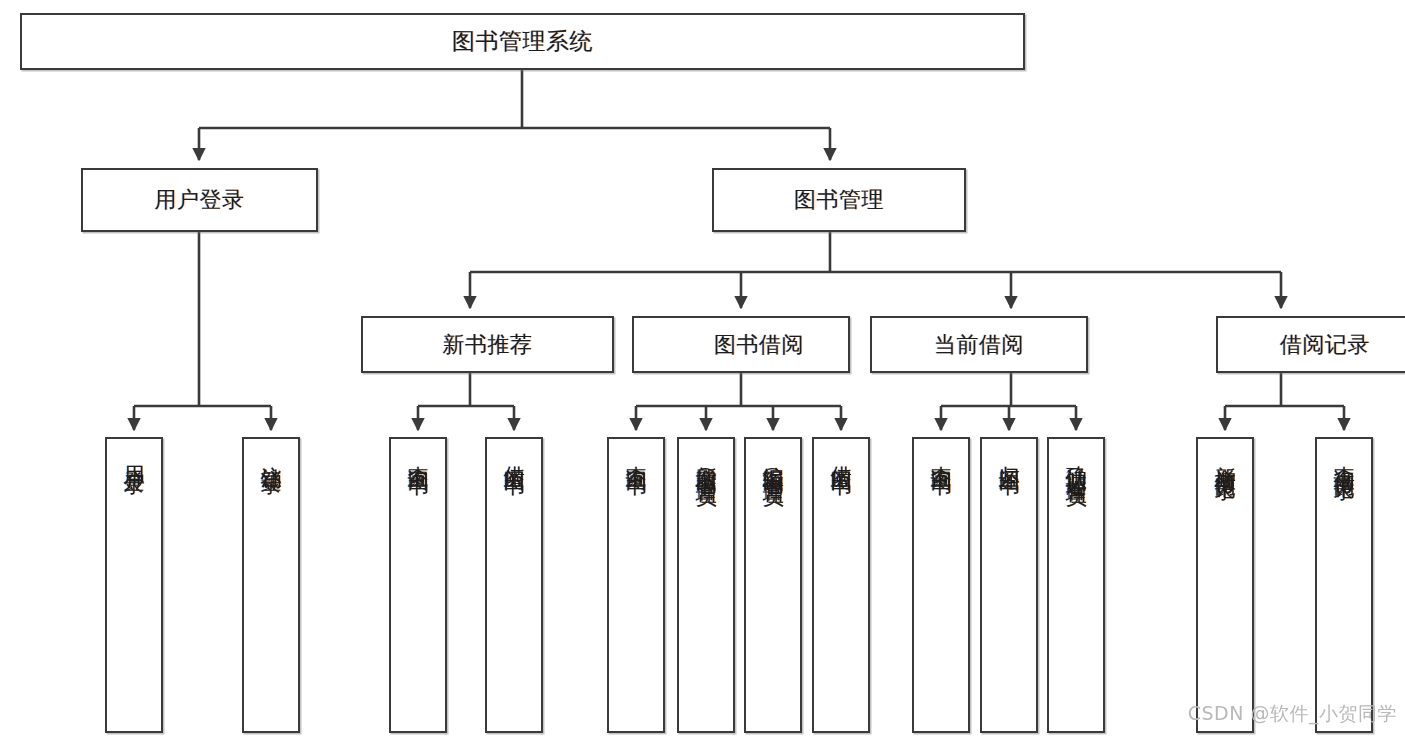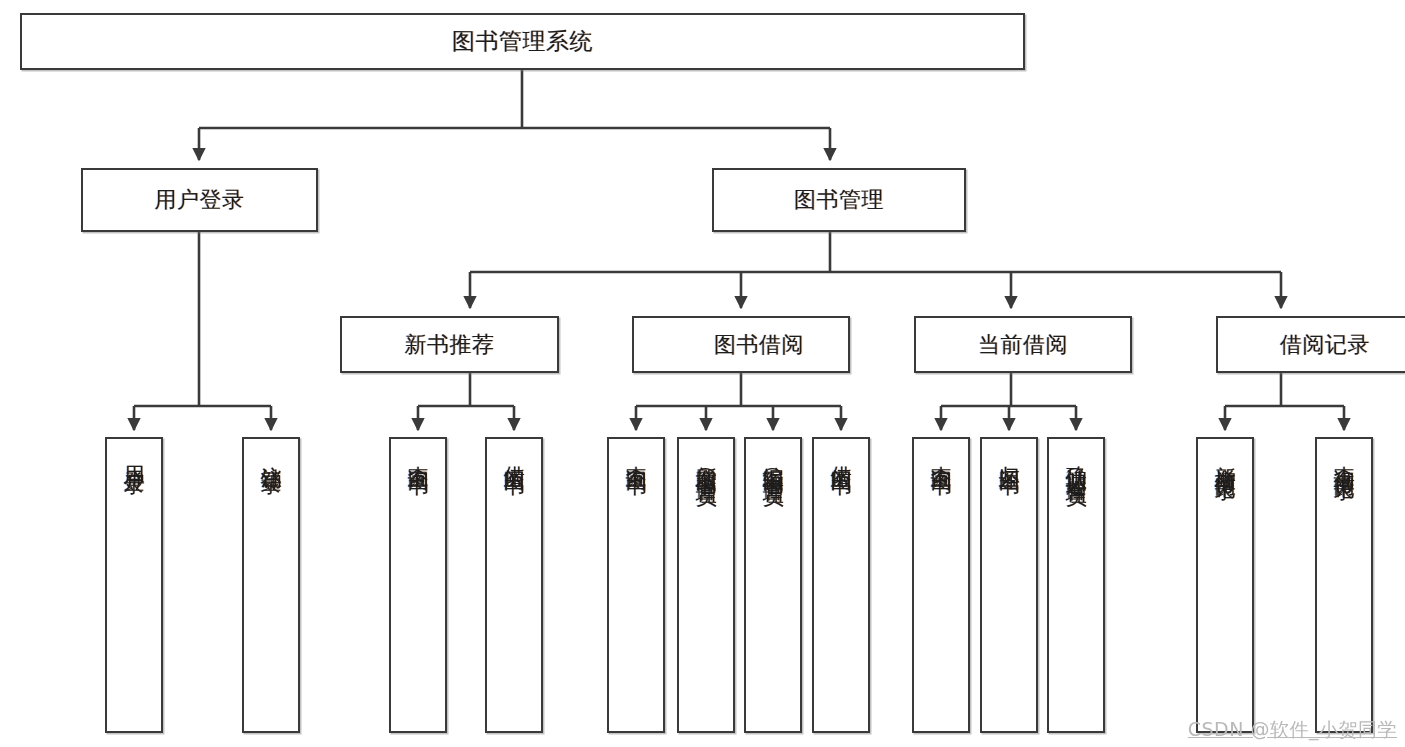--- a/index.html
+++ b/index.html
@@ -56,27 +56,26 @@
     position:absolute;
     left:0;top:0;
     width:1405px;height:747px;
     z-index:1;
     pointer-events:none;
   }
   
   #watermark{
     position:absolute;
     right:8px;
-    bottom:4px;
+    bottom:20px;
     font-size:19px;
     color:#b9b9b9;
     letter-spacing:.5px;
     z-index:6;
     white-space:nowrap;
-    text-decoration:underline;
   }
 </style>
 </head>
 <body>
 
 <div id="canvas">
 
   <svg id="wires" viewBox="0 0 1405 747" xmlns="http://www.w3.org/2000/svg">
     <defs>
       <marker id="arrow" viewBox="0 0 10 10" refX="9" refY="5" markerWidth="5.2" markerHeight="5.2" orient="auto-start-reverse">
@@ -131,27 +130,27 @@
     <span class="label">图书管理系统</span>
   </div>
 
   <div class="node" style="left:81px;top:168px;width:237px;height:64px;">
     <span class="label">用户登录</span>
   </div>
   <div class="node" style="left:712px;top:168px;width:254px;height:64px;">
     <span class="label">图书管理</span>
   </div>
 
-  <div class="node" style="left:340px;top:316px;width:219px;height:57px;">
+  <div class="node" style="left:361px;top:316px;width:253px;height:57px;">
     <span class="label">新书推荐</span>
   </div>
   <div class="node" style="left:632px;top:316px;width:218px;height:57px;padding-left:36px;">
     <span class="label">图书借阅</span>
   </div>
-  <div class="node" style="left:914px;top:316px;width:218px;height:57px;">
+  <div class="node" style="left:870px;top:316px;width:218px;height:57px;">
     <span class="label">当前借阅</span>
   </div>
   <div class="node" style="left:1172px;top:316px;width:218px;height:57px;margin-left:44px;">
     <span class="label">借阅记录</span>
   </div>
 
   <div class="node vert" style="left:105px;top:437px;width:58px;height:296px;">
     <span class="label">用户登录</span>
   </div>
   <div class="node vert" style="left:242px;top:437px;width:58px;height:296px;">

